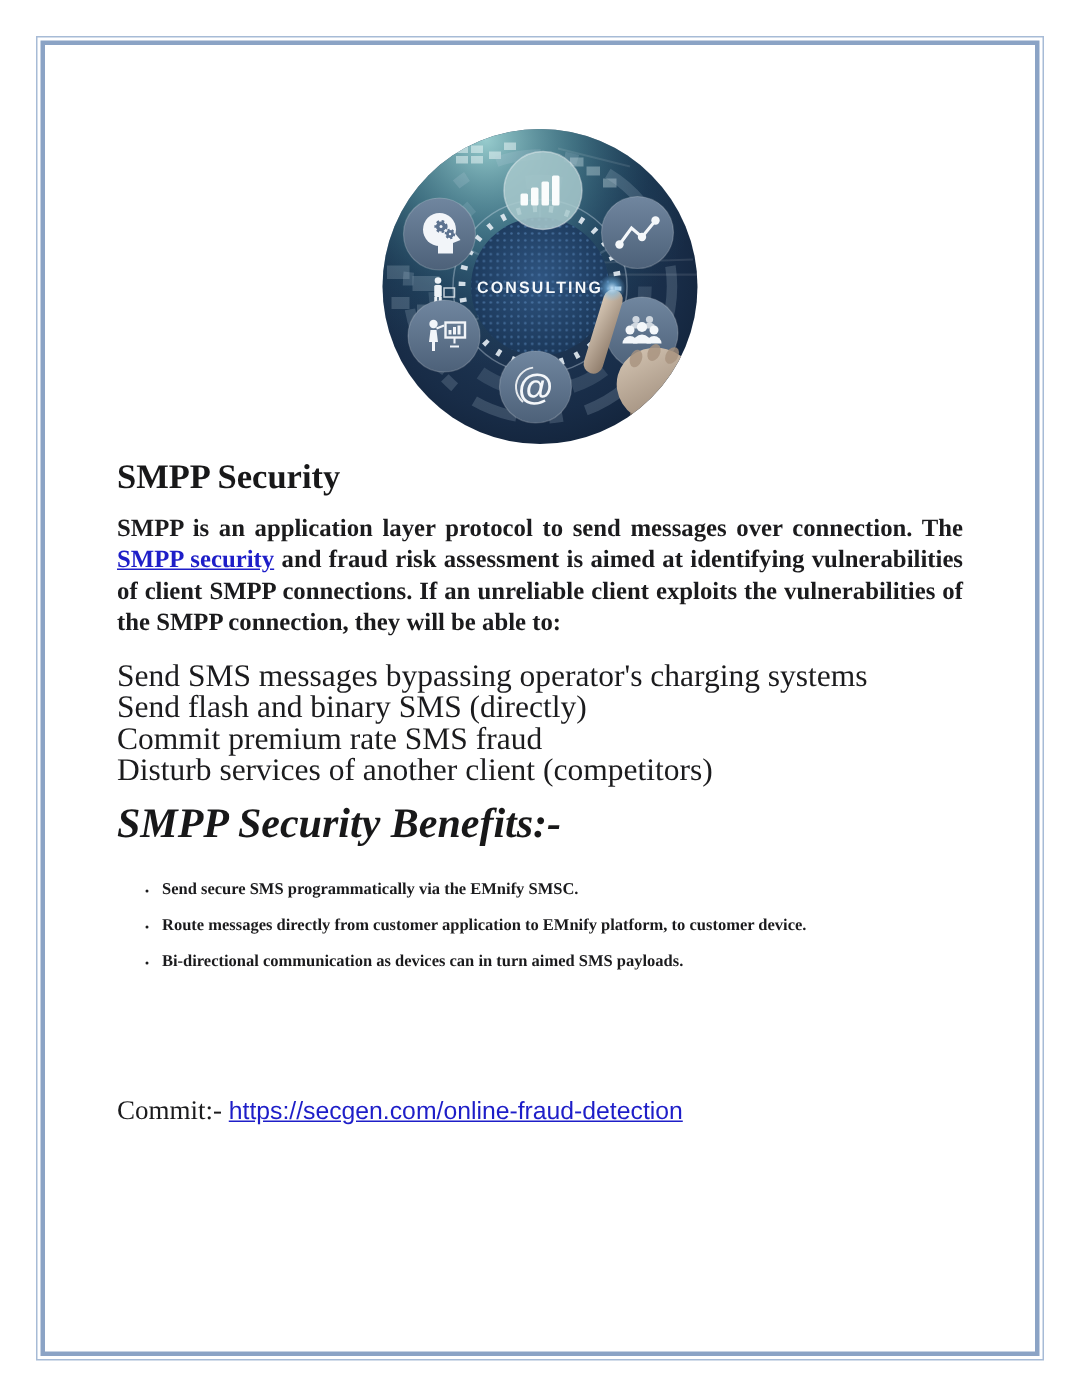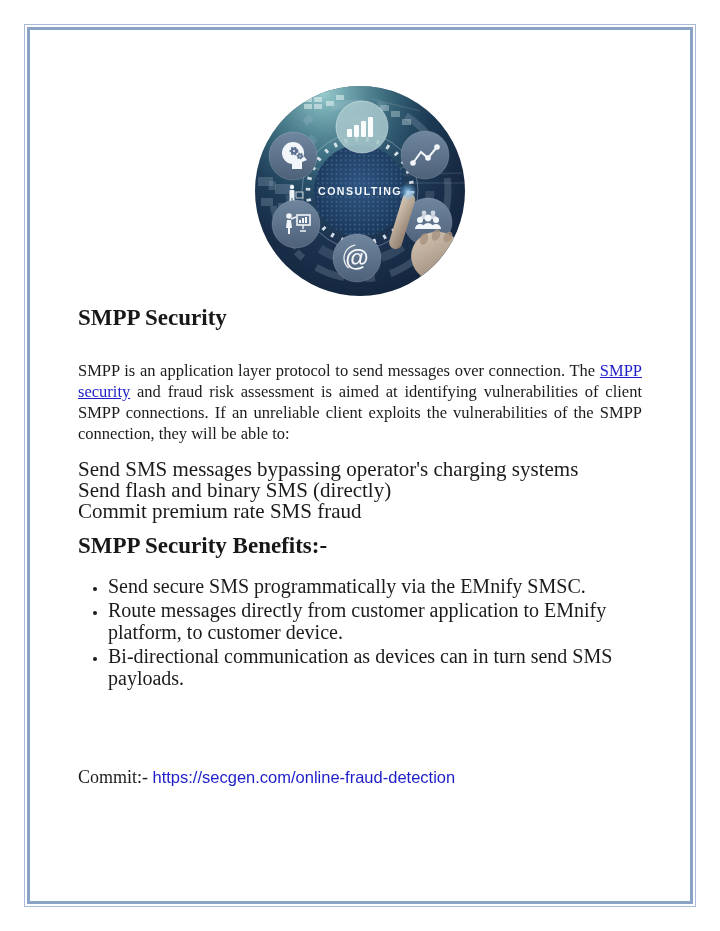--- a/index.html
+++ b/index.html
@@ -11,34 +11,34 @@
   
   .frame-outer{position:absolute;inset:24px;border:1px solid #a7bbd6;pointer-events:none;}
   .frame-inner{position:absolute;inset:27px;border:3px solid #8ba3c5;pointer-events:none;}
 
   .hero{width:216px;height:212px;margin:85px auto 0;}
   .hero svg{display:block;}
 
   .doc{margin:0 78px;}
 
   h1.title{font-size:23px;line-height:1.1;font-weight:700;margin:8px 0 0;color:#181819;}
-  p.intro{margin:30px 0 0;font-size:16.5px;line-height:21px;text-align:justify;}
+  p.intro{margin:11px 0 0;font-size:16.5px;line-height:21px;text-align:justify;font-weight:bold;}
   .inline-link{color:#1e1ec8;text-decoration:underline;cursor:pointer;}
 
   .risk{margin-top:15px;}
   .risk p{margin:0;font-size:21px;line-height:21px;}
 
-  h2.benefits-title{font-size:23px;line-height:1.1;font-weight:700;margin:11px 0 0;color:#181819;}
+  h2.benefits-title{font-size:28px;line-height:1.1;font-weight:700;margin:11px 0 0;color:#181819;font-style:italic;}
 
   ul.benefits{margin:16px 0 0;padding-left:30px;list-style-type:disc;}
-  ul.benefits li{font-size:20px;line-height:22px;margin-bottom:2px;}
+  ul.benefits li{font-size:11px;line-height:22px;margin-bottom:2px;font-weight:bold;}
   ul.benefits li::marker{font-size:0.72em;}
 
   p.visit{margin:78px 0 0;font-size:18px;}
-  .visit-link{font-family:"Liberation Sans", sans-serif;font-size:16.5px;color:#1e1ec8;cursor:pointer;}
+  .visit-link{font-family:"Liberation Sans", sans-serif;font-size:16.5px;color:#1e1ec8;text-decoration:underline;cursor:pointer;}
 </style>
 </head>
 <body>
 
 <div class="frame-outer"></div>
 <div class="frame-inner"></div>
 
 <div class="hero">
 <svg viewBox="0 0 216 212" width="216" height="212" aria-hidden="true">
   <defs>
@@ -233,26 +233,27 @@
   <h1 class="title">SMPP Security</h1>
 
   <p class="intro"><span>SMPP is an application layer protocol to send messages over connection. The</span>
 <a class="inline-link">SMPP security</a>
 <span>and fraud risk assessment is aimed at identifying vulnerabilities of client SMPP connections. If an unreliable client exploits the vulnerabilities of the SMPP connection, they will be able to:</span></p>
 
   <div class="risk">
     <p>Send SMS messages bypassing operator's charging systems</p>
     <p>Send flash and binary SMS (directly)</p>
     <p>Commit premium rate SMS fraud</p>
+    <p>Disturb services of another client (competitors)</p>
   </div>
 
   <h2 class="benefits-title">SMPP Security Benefits:-</h2>
 
   <ul class="benefits">
     <li>Send secure SMS programmatically via the EMnify SMSC.</li>
     <li>Route messages directly from customer application to EMnify platform, to customer device.</li>
-    <li>Bi-directional communication as devices can in turn send SMS payloads.</li>
+    <li>Bi-directional communication as devices can in turn aimed SMS payloads.</li>
   </ul>
 
   <p class="visit"><span>Commit:-</span>
 <a class="visit-link">https://secgen.com/online-fraud-detection</a></p>
 
 </div>
 
 </body></html>

